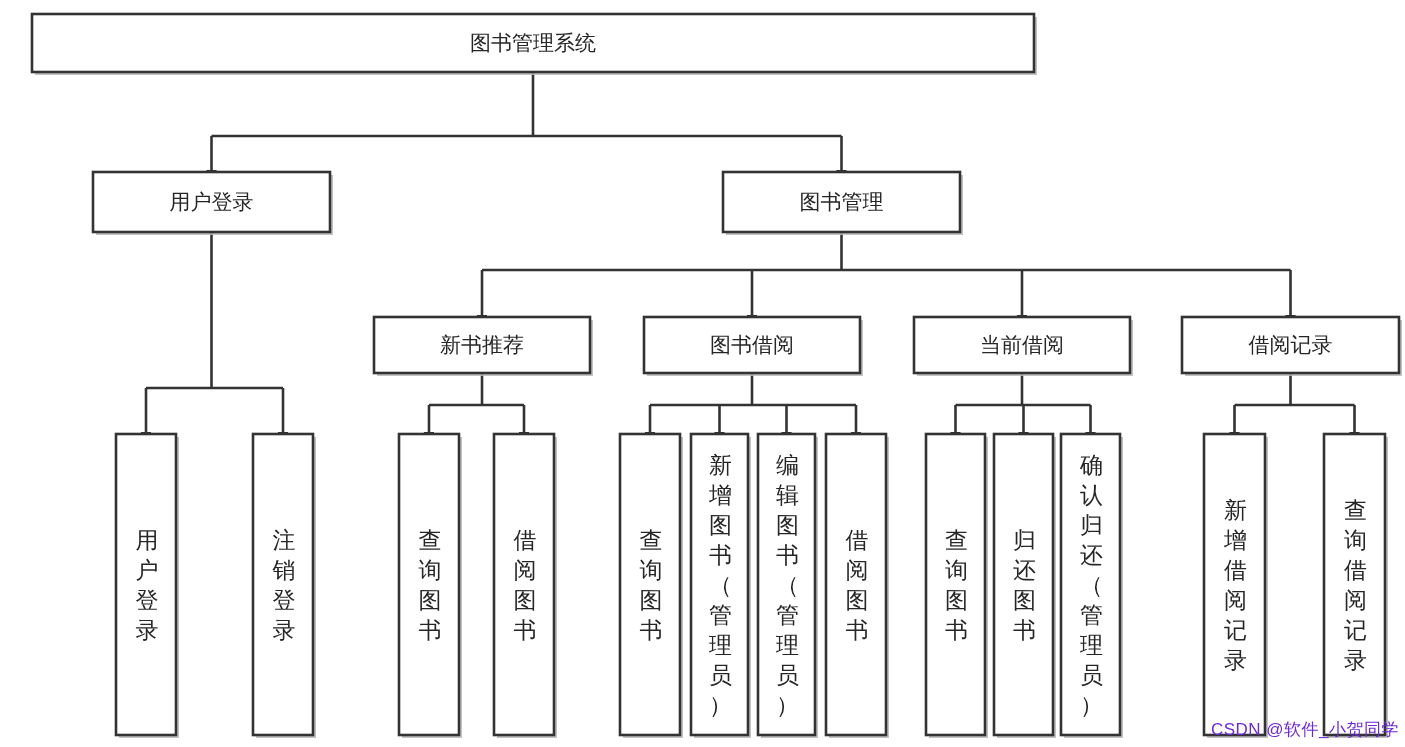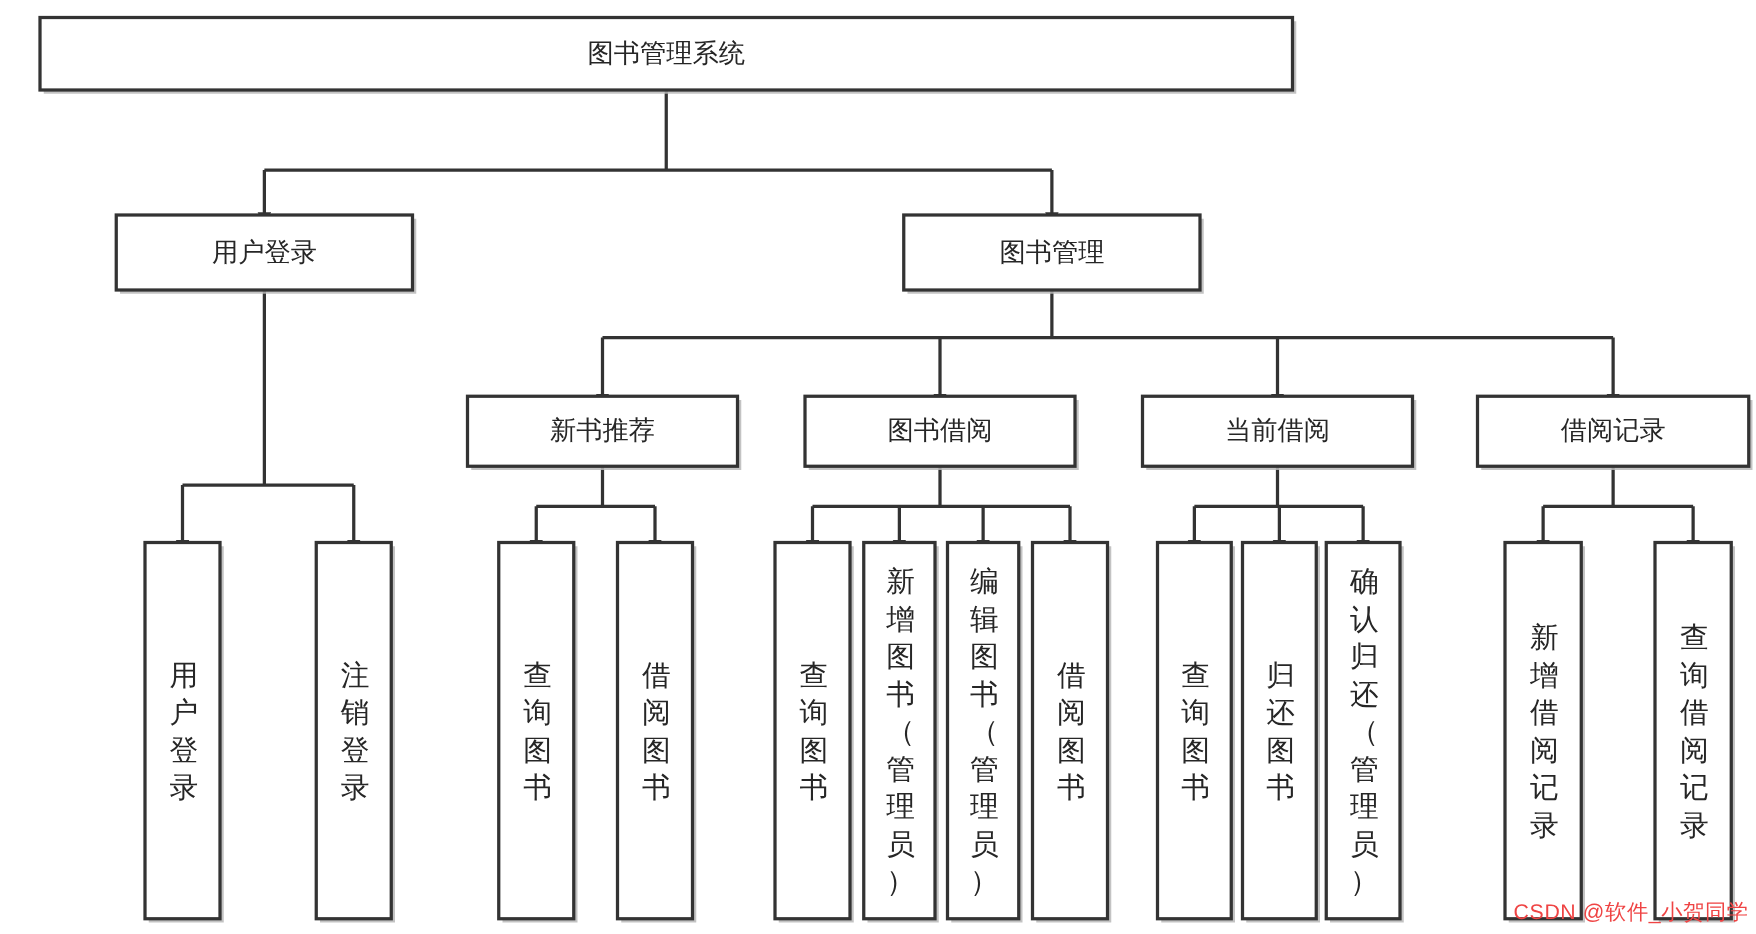--- a/index.html
+++ b/index.html
@@ -58,21 +58,21 @@
     font-family: "Liberation Sans", "DejaVu Sans", sans-serif;
     font-size: 23px;
     text-anchor: middle;
   }
   .watermark-text {
     position: absolute;
     right: 18px;
     bottom: 6px;
     font-family: "Liberation Sans", "DejaVu Sans", sans-serif;
     font-size: 17px;
-    color: #ef4444;
+    color: #6d28d9;
     white-space: nowrap;
     letter-spacing: 0.5px;
     user-select: none;
   }
 </style>
 </head>
 <body>
 
 <div id="diagram-root">
   <svg id="tree-svg" viewBox="0 0 1405 747">

